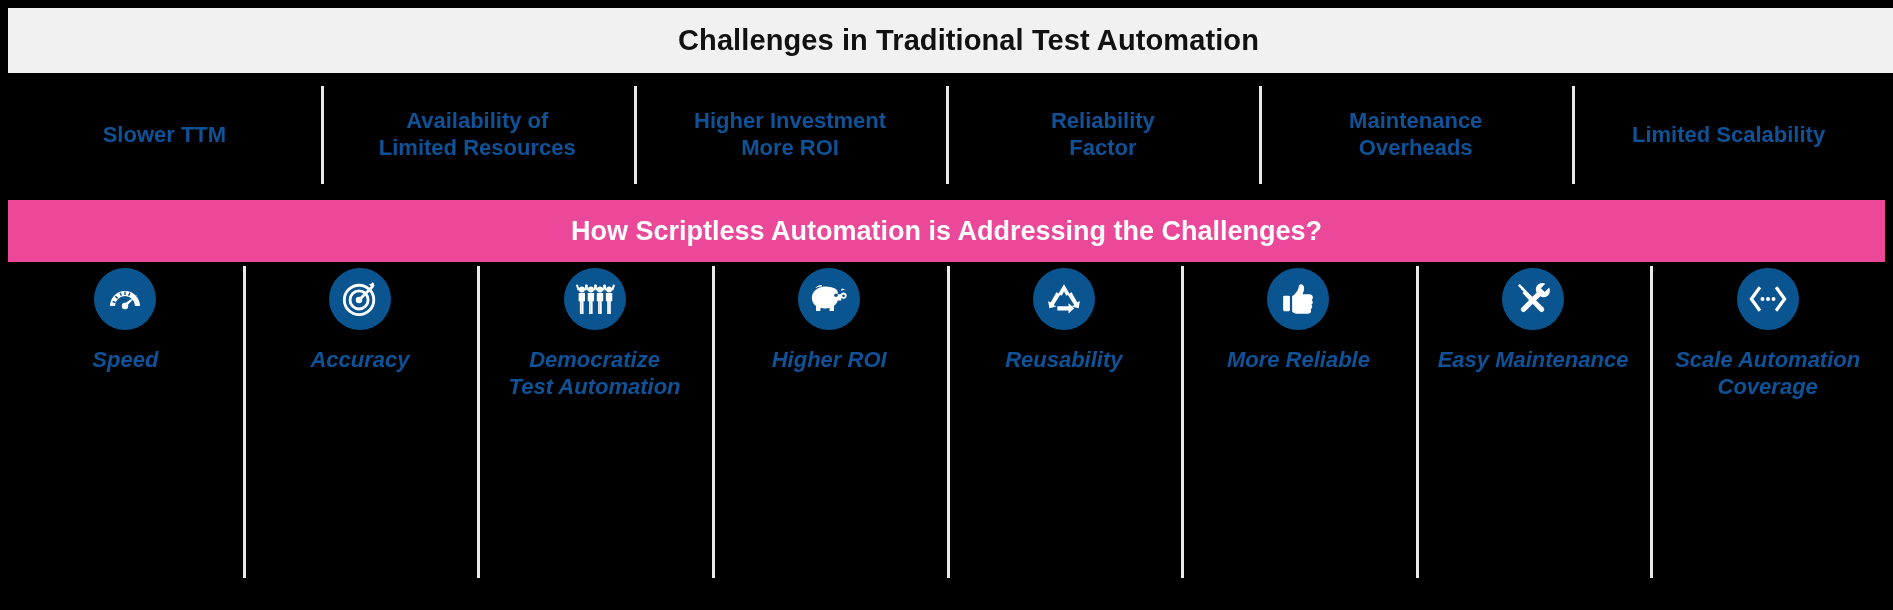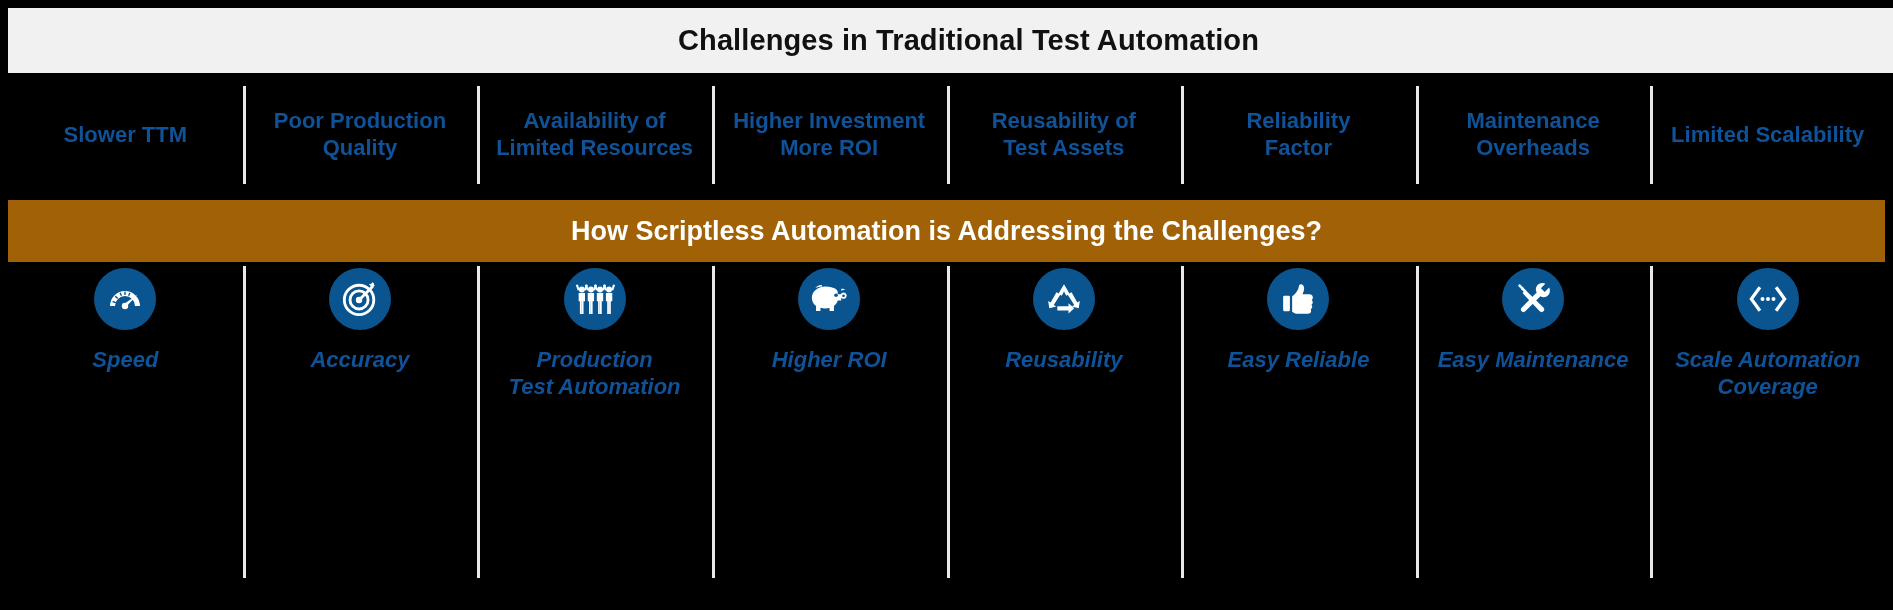--- a/index.html
+++ b/index.html
@@ -80,21 +80,21 @@
     text-align: center;
   }
 
   
   .banner {
     position: absolute;
     left: 8px;
     top: 200px;
     width: 1877px;
     height: 62px;
-    background: #a16207;
+    background: #ec4899;
     display: flex;
     align-items: center;
     justify-content: center;
   }
   .banner-title {
     color: #ffffff;
     font-size: 27px;
     font-weight: bold;
     text-align: center;
     white-space: nowrap;
@@ -161,40 +161,28 @@
 
   <div class="challenges-row">
     <div class="challenge-cell">
       <div class="challenge-label">
         <div>Slower TTM</div>
         <div></div>
       </div>
     </div>
     <div class="challenge-cell">
       <div class="challenge-label">
-        <div>Poor Production</div>
-        <div>Quality</div>
-      </div>
-    </div>
-    <div class="challenge-cell">
-      <div class="challenge-label">
         <div>Availability of</div>
         <div>Limited Resources</div>
       </div>
     </div>
     <div class="challenge-cell">
       <div class="challenge-label">
         <div>Higher Investment</div>
         <div>More ROI</div>
-      </div>
-    </div>
-    <div class="challenge-cell">
-      <div class="challenge-label">
-        <div>Reusability of</div>
-        <div>Test Assets</div>
       </div>
     </div>
     <div class="challenge-cell">
       <div class="challenge-label">
         <div>Reliability</div>
         <div>Factor</div>
       </div>
     </div>
     <div class="challenge-cell">
       <div class="challenge-label">
@@ -275,21 +263,21 @@
             <path d="M24.0 12.5 h7 v9 l-1.6 0 v14 h-1.9 v-14 h-0.2 v14 h-1.9 v-14 l-1.4 0 z"></path>
 
             <circle cx="37.5" cy="8.5" r="3.3"></circle>
             <path d="M33.2 3.0 L35.0 9.0 L33.0 9.6 L30.9 3.6 Z"></path>
             <path d="M41.8 3.0 L40.0 9.0 L42.0 9.6 L44.1 3.6 Z"></path>
             <path d="M34.0 12.5 h7 v9 l-1.6 0 v14 h-1.9 v-14 h-0.2 v14 h-1.9 v-14 l-1.4 0 z"></path>
           </g>
         </svg>
       </div>
       <div class="benefit-label">
-        <div>Production</div>
+        <div>Democratize</div>
         <div>Test Automation</div>
       </div>
     </div>
 
     <div class="benefit-cell">
       <div class="icon-circle">
         <svg width="40" height="34" viewBox="0 0 42 34" aria-hidden="true">
           <g fill="#ffffff">
             <path d="M17 4 C9 4 3 9.5 3 16 C3 19.4 4.7 22.4 7.4 24.4 L7.4 29.5 h4.6 v-3.2 c1.5 0.4 3.2 0.6 5 0.6 c1.6 0 3.2 -0.2 4.6 -0.5 v3.1 h4.6 v-5.1 c2 -1.5 3.4 -3.5 4.0 -5.8 l3.6 0 v-6.6 l-3.9 0 C31.6 7.9 27.0 4 17 4 Z"></path>
             <path d="M13.5 2.2 C10.5 2.0 7.8 3.4 6.6 5.6 C8.6 4.5 11.0 3.9 13.6 3.8 Z"></path>
@@ -325,21 +313,21 @@
     <div class="benefit-cell">
       <div class="icon-circle">
         <svg width="36" height="36" viewBox="0 0 40 40" aria-hidden="true">
           <g fill="#ffffff">
             <rect x="3.5" y="16.5" width="7.5" height="17" rx="1.2"></rect>
             <path d="M13.5 17.0 C16.5 15.0 19.5 11.5 20.5 8.0 C21.0 6.0 21.0 3.5 23.0 3.5 C25.5 3.5 26.8 5.5 26.8 8.0 C26.8 10.5 25.8 13.0 25.0 14.8 L32.8 14.8 C35.0 14.8 36.5 16.3 36.5 18.2 C36.5 19.4 36.0 20.4 35.2 21.0 C36.0 21.6 36.4 22.5 36.4 23.6 C36.4 24.8 35.8 25.8 34.9 26.4 C35.5 27.0 35.8 27.8 35.8 28.7 C35.8 29.9 35.1 30.9 34.1 31.4 C34.4 31.9 34.6 32.5 34.6 33.1 C34.6 35.0 33.1 36.5 31.0 36.5 L19.5 36.5 C17.3 36.5 15.2 35.6 13.5 34.2 Z"></path>
           </g>
         </svg>
       </div>
       <div class="benefit-label">
-        <div>Easy Reliable</div>
+        <div>More Reliable</div>
         <div></div>
       </div>
     </div>
 
     <div class="benefit-cell">
       <div class="icon-circle">
         <svg width="38" height="38" viewBox="0 0 40 40" aria-hidden="true">
           <g fill="#ffffff">
 
             <path d="M33.0 4.0 C30.0 2.4 26.2 3.3 24.2 6.0 C22.6 8.2 22.6 11.0 23.9 13.2 L8.0 29.1 C6.9 30.2 6.9 31.9 8.0 33.0 C9.1 34.1 10.8 34.1 11.9 33.0 L27.8 17.1 C30.0 18.4 32.8 18.4 35.0 16.8 C37.7 14.8 38.6 11.0 37.0 8.0 L32.3 12.7 L28.3 8.7 Z"></path>

